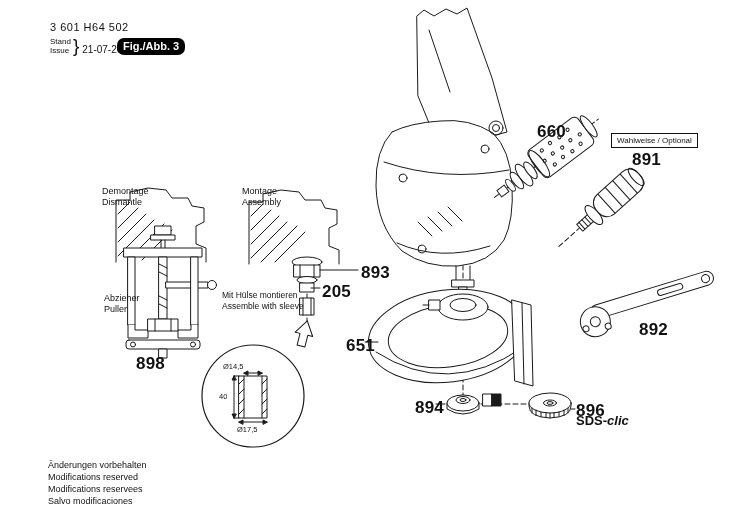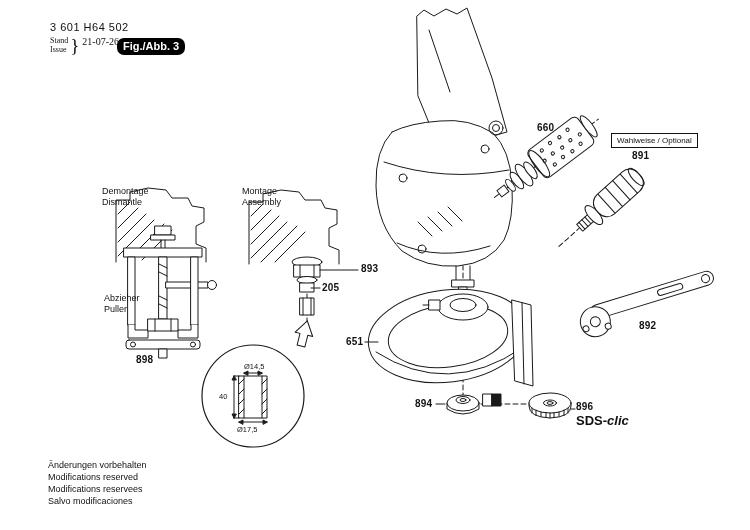--- a/index.html
+++ b/index.html
@@ -1,25 +1,25 @@
 <!DOCTYPE html>
 <html><head>
 <meta charset="utf-8">
 <style>
   * { margin:0; padding:0; box-sizing:border-box; }
   html,body { background:#fff; }
   body { font-family:"Liberation Sans", sans-serif; color:#111; }
   .page { position:relative; width:750px; height:530px; background:#fff; overflow:hidden;margin-left:20px; }
   .abs { position:absolute; }
   svg { position:absolute; left:0; top:0; }
-  .pn { font-size:10px; font-weight:bold; letter-spacing:0.2px; }
+  .pn { font-size:17px; font-weight:bold; letter-spacing:0.2px; }
   .lbl { font-size:9px; line-height:11px; }
   .lbl-sm { font-size:8.5px; line-height:10.5px; }
   .part-number-text { font-size:11px; letter-spacing:0.5px; }
-  .stand-issue { display:flex; align-items:flex-start; gap:2px;font-family:Liberation Serif, serif; }
+  .stand-issue { display:flex; align-items:flex-end; gap:2px; }
   .si-col { font-size:8px; line-height:9px; }
   .si-brace { font-size:19px; line-height:19px; font-weight:400; }
   .si-date { font-size:10px; margin-left:1px; }
   .fig-box { background:#000; color:#fff; font-weight:bold; font-size:11px; padding:2px 6px 3px 6px;border-radius:7px; }
   .opt-box { border:1px solid #111; font-size:8px; padding:2px 5px; white-space:nowrap;text-align:right; }
   .dim { font-size:7.5px; }
   .sds { font-size:13px; font-weight:bold; }
   .sds .it { font-style:italic; }
   .footer { font-size:9px; line-height:12px; }
 </style>
@@ -272,36 +272,40 @@
   <div class="abs lbl" style="left:222px;top:186px">
     <div>Montage</div>
     <div>Assembly</div>
   </div>
 
   <div class="abs lbl" style="left:84px;top:293px">
     <div>Abzieher</div>
     <div>Puller</div>
   </div>
 
+  <div class="abs lbl-sm" style="left:202px;top:290px">
+    <div>Mit Hülse montieren</div>
+    <div>Assemble with sleeve</div>
+  </div>
 
   <div class="abs opt-box" style="left:591px;top:133px">Wahlweise / Optional</div>
 
   <div class="abs pn" style="left:116px;top:354px">898</div>
   <div class="abs pn" style="left:341px;top:263px">893</div>
   <div class="abs pn" style="left:302px;top:282px">205</div>
   <div class="abs pn" style="left:326px;top:336px">651</div>
   <div class="abs pn" style="left:517px;top:122px">660</div>
   <div class="abs pn" style="left:612px;top:150px">891</div>
   <div class="abs pn" style="left:619px;top:320px">892</div>
   <div class="abs pn" style="left:395px;top:398px">894</div>
   <div class="abs pn" style="left:556px;top:401px">896</div>
 
   <div class="abs sds" style="left:556px;top:413px"><span>SDS-</span><span class="it">clic</span></div>
 
-  <div class="abs dim" style="left:224px;top:362px">Ø14,5</div>
+  <div class="abs dim" style="left:203px;top:362px">Ø14,5</div>
   <div class="abs dim" style="left:199px;top:392px">40</div>
   <div class="abs dim" style="left:217px;top:425px">Ø17,5</div>
 
   <div class="abs footer" style="left:28px;top:459px">
     <div>Änderungen vorbehalten</div>
     <div>Modifications reserved</div>
     <div>Modifications reservees</div>
     <div>Salvo modificaciones</div>
   </div>
 

